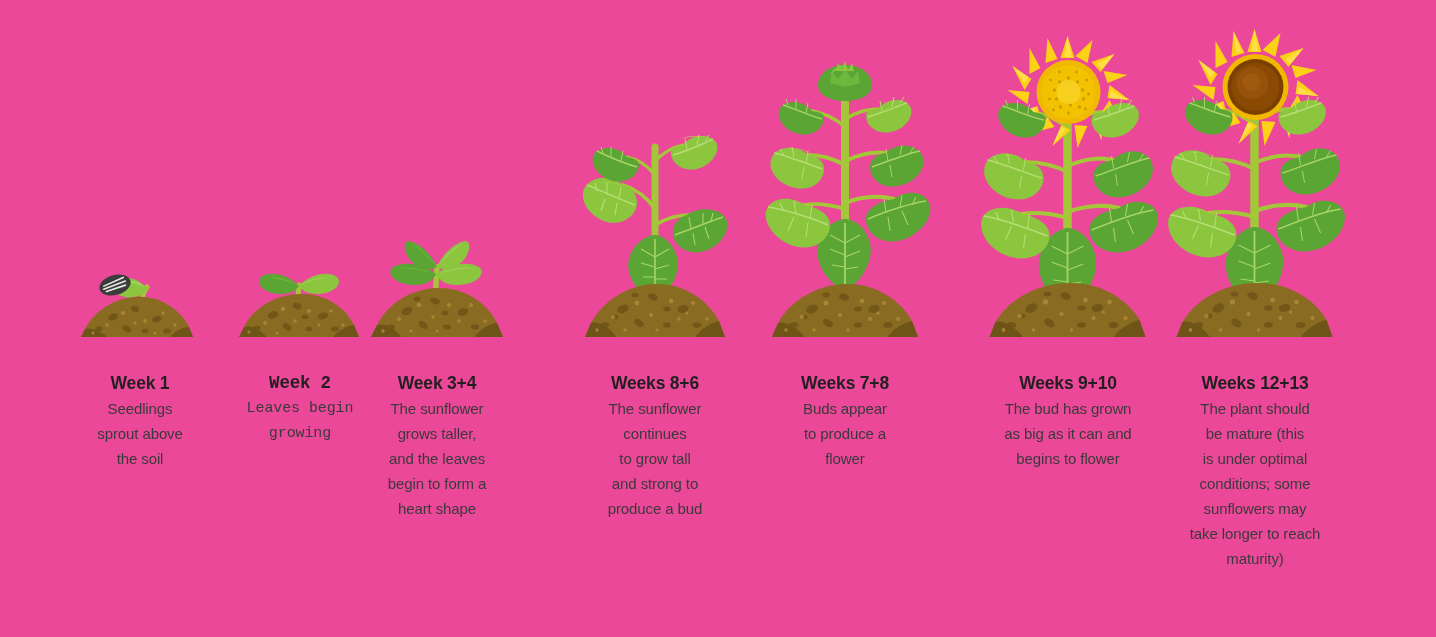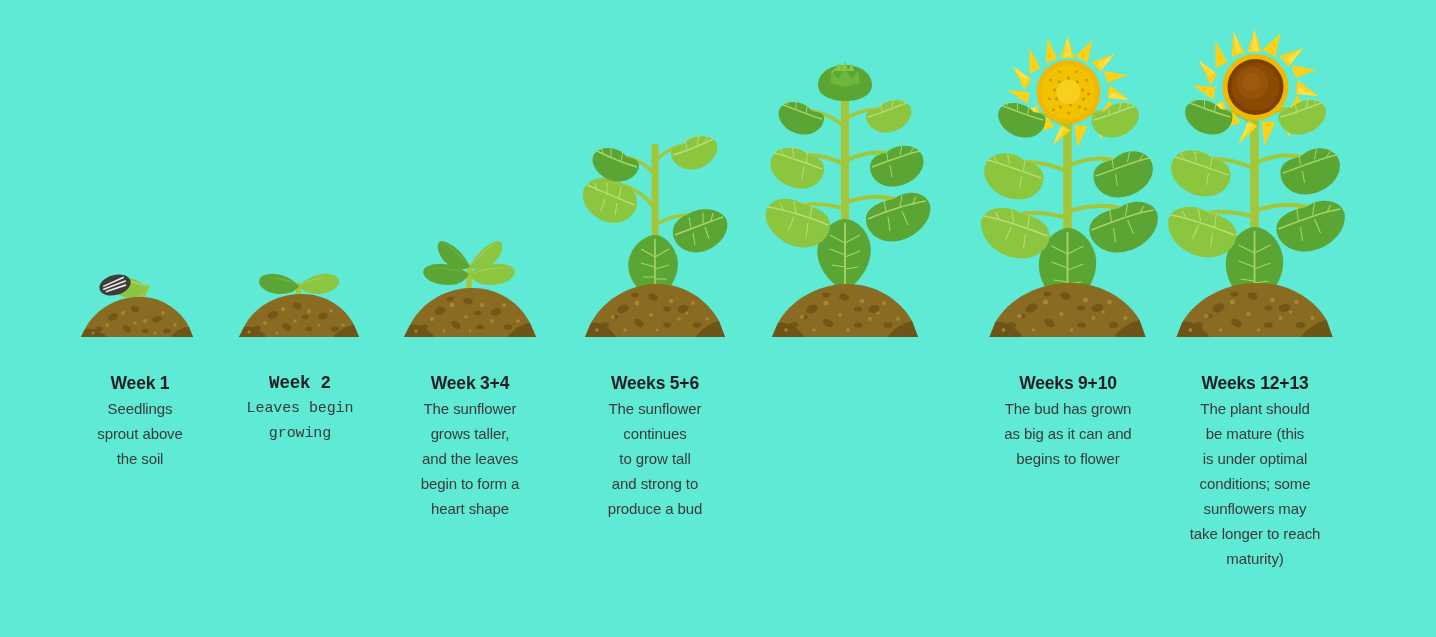--- a/index.html
+++ b/index.html
@@ -10,21 +10,21 @@
   body {
     width: 1436px;
     height: 637px;
     font-family: "Liberation Sans", sans-serif;
     overflow: hidden;
   }
   #infographic {
     position: relative;
     width: 1436px;
     height: 637px;
-    background: #5eead4;
+    background: #ec4899;
   }
   .stage {
     position: absolute;
     top: 0;
     height: 637px;
     display: block;
   }
   .art {
     position: absolute;
     bottom: 300px;
@@ -160,21 +160,21 @@
         </g>
       </svg>
     </div>
     <div class="caption">
       <span class="caption-title">Week 2</span>
       <span class="caption-body">Leaves begin
 growing</span>
     </div>
   </div>
 
-  <div class="stage" id="stage-2" style="width: 160px; left: 390px; text-decoration: underline;">
+  <div class="stage" id="stage-2" style="width: 160px; left: 357px; text-decoration: underline;">
     <div class="art">
       <svg width="140" height="120" viewBox="0 0 140 120">
         <g>
           <path d="M68 96 C68 78, 69 66, 70 50" stroke="#a4c639" stroke-width="5.5" fill="none" stroke-linecap="round"></path>
         </g>
         <g>
           <path d="M70 50 C64 36, 52 26, 42 24 C36 24, 36 34, 44 44 C52 52, 64 54, 70 50 Z" fill="#5aa534"></path>
           <path d="M70 50 C76 36, 88 26, 98 24 C104 24, 104 34, 96 44 C88 52, 76 54, 70 50 Z" fill="#8cc63f"></path>
           <path d="M70 50 C63 40, 53 30, 44 26 C54 33, 64 43, 70 50 Z" fill="#7bb83a" opacity="0.75"></path>
           <path d="M70 50 C77 40, 87 30, 96 26 C86 33, 76 43, 70 50 Z" fill="#a8d468" opacity="0.85"></path>
@@ -285,21 +285,21 @@
             <circle cx="22" cy="213" r="1.7"></circle>
             <circle cx="104" cy="202" r="1.8"></circle>
             <circle cx="50" cy="213" r="1.7"></circle>
             <circle cx="82" cy="213" r="1.6"></circle>
             <circle cx="112" cy="196" r="1.5"></circle>
           </g>
         </g>
       </svg>
     </div>
     <div class="caption">
-      <span class="caption-title">Weeks 5+6</span>
+      <span class="caption-title">Weeks 8+6</span>
       <span class="caption-body">The sunflower
 continues
 to grow tall
 and strong to
 produce a bud</span>
     </div>
   </div>
 
   <div class="stage" id="stage-4" style="width: 170px; left: 760px;">
     <div class="art">
@@ -375,20 +375,26 @@
             <circle cx="80" cy="258" r="2"></circle>
             <circle cx="138" cy="262" r="1.9"></circle>
             <circle cx="26" cy="273" r="1.8"></circle>
             <circle cx="110" cy="262" r="1.9"></circle>
             <circle cx="54" cy="273" r="1.8"></circle>
             <circle cx="88" cy="273" r="1.7"></circle>
             <circle cx="118" cy="256" r="1.6"></circle>
           </g>
         </g>
       </svg>
+    </div>
+    <div class="caption">
+      <span class="caption-title">Weeks 7+8</span>
+      <span class="caption-body">Buds appear
+to produce a
+flower</span>
     </div>
   </div>
 
   <div class="stage" id="stage-5" style="width: 200px; left: 968px;">
     <div class="art">
       <svg width="185" height="305" viewBox="0 0 185 305">
         <g>
           <path d="M92 282 C92 210, 92 120, 92 64" stroke="#a4c639" stroke-width="8.5" fill="none" stroke-linecap="round"></path>
           <path d="M92 96 C82 88, 70 82, 58 80" stroke="#a4c639" stroke-width="3.8" fill="none" stroke-linecap="round"></path>
           <path d="M92 90 C104 84, 116 80, 128 80" stroke="#a4c639" stroke-width="3.8" fill="none" stroke-linecap="round"></path>

